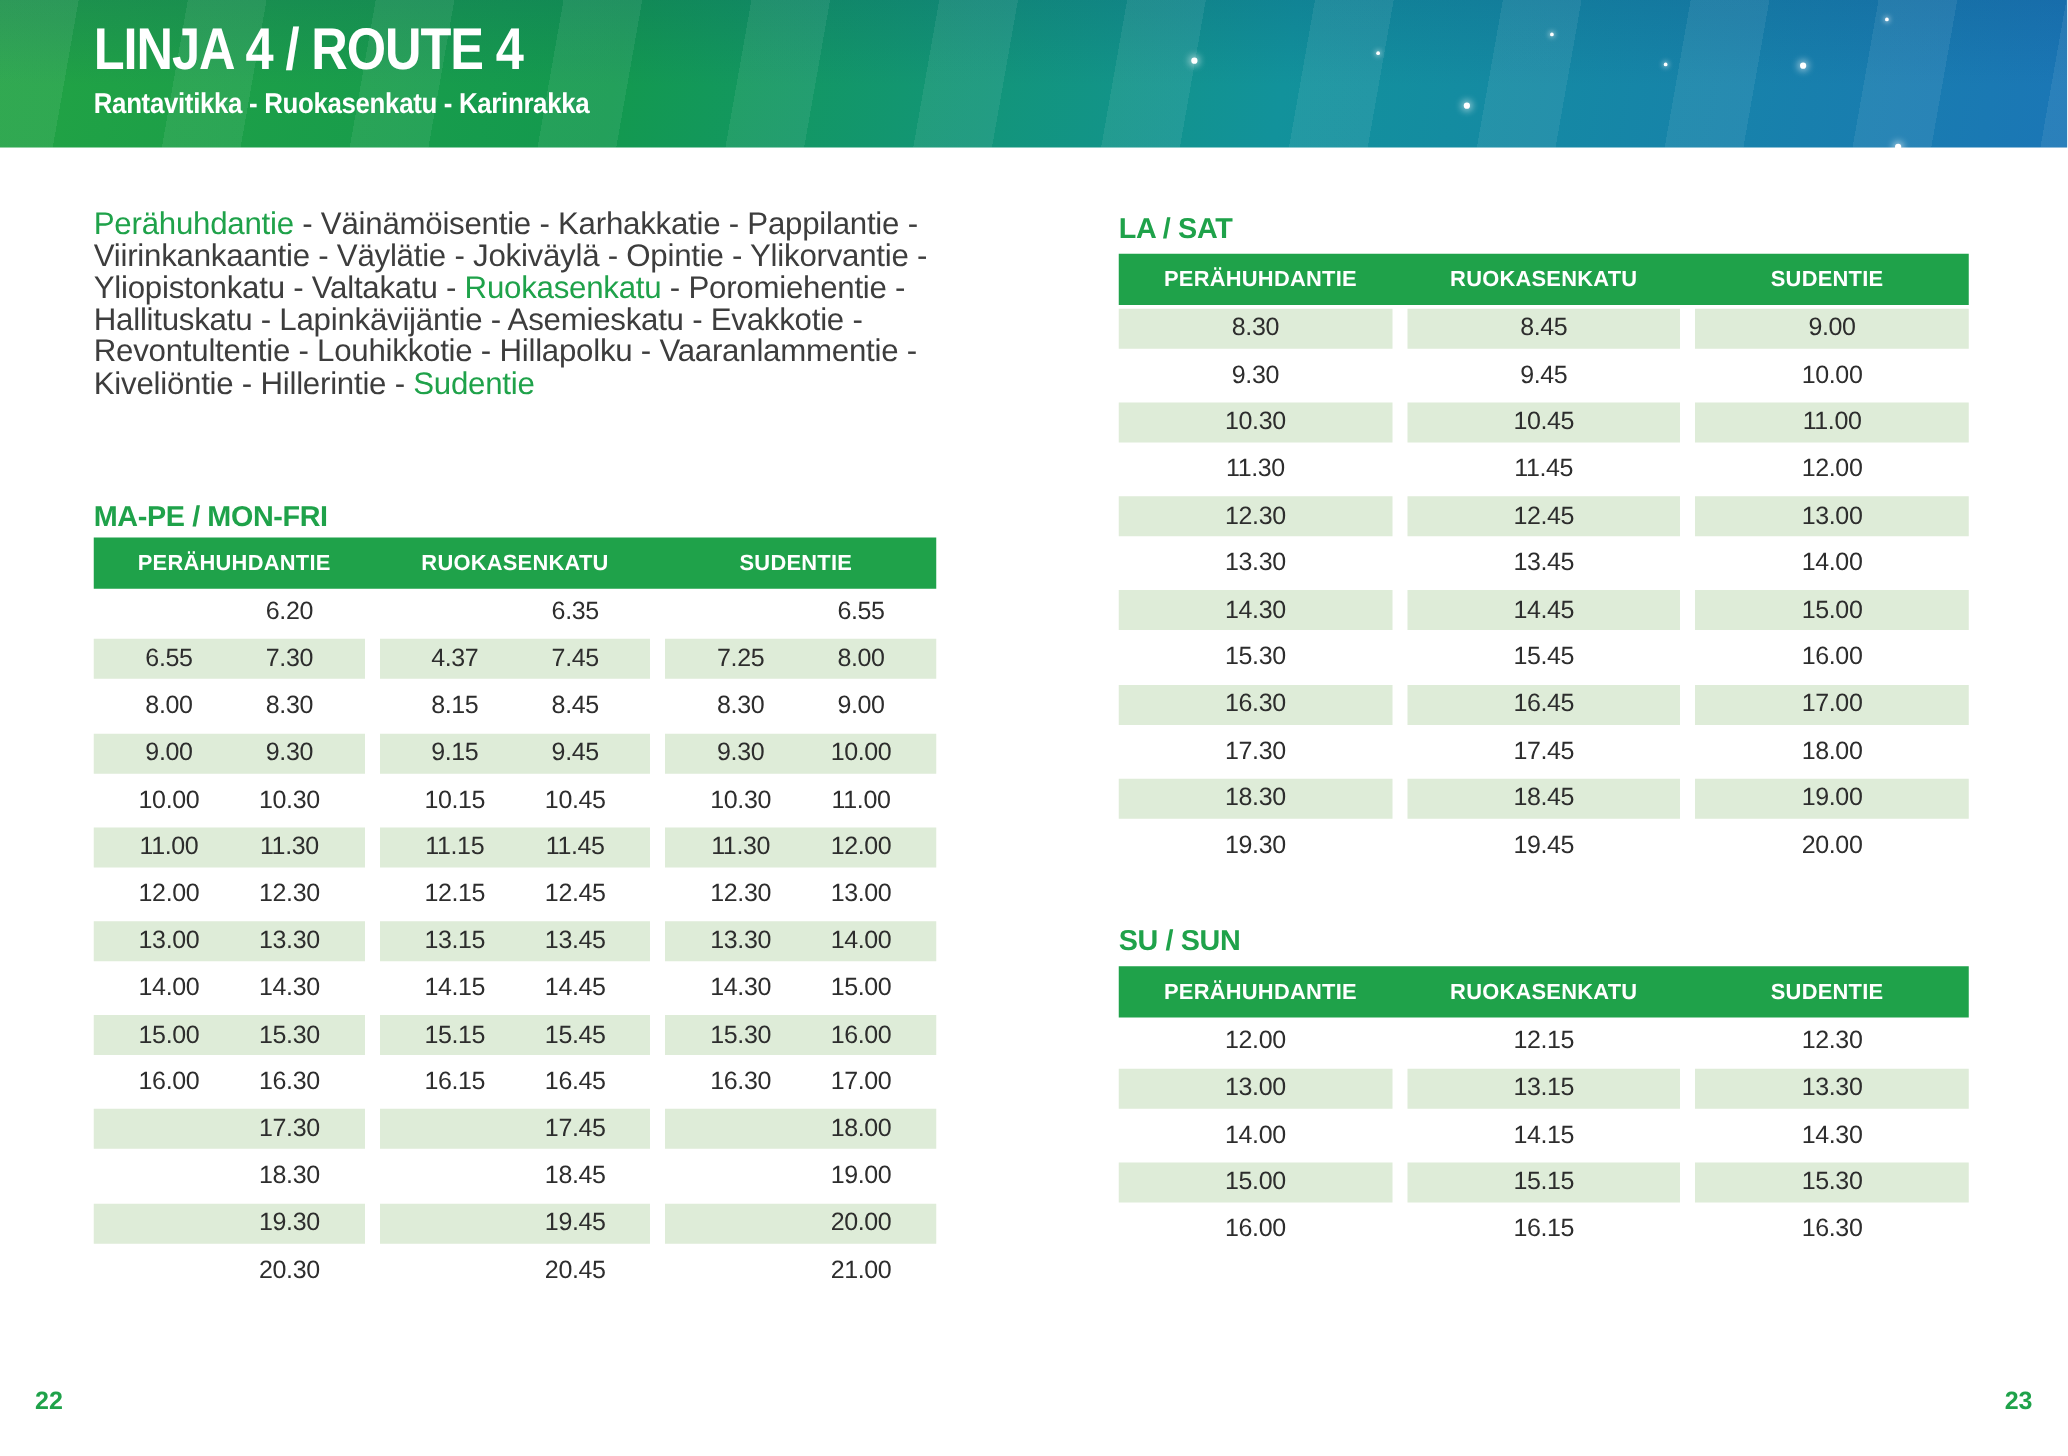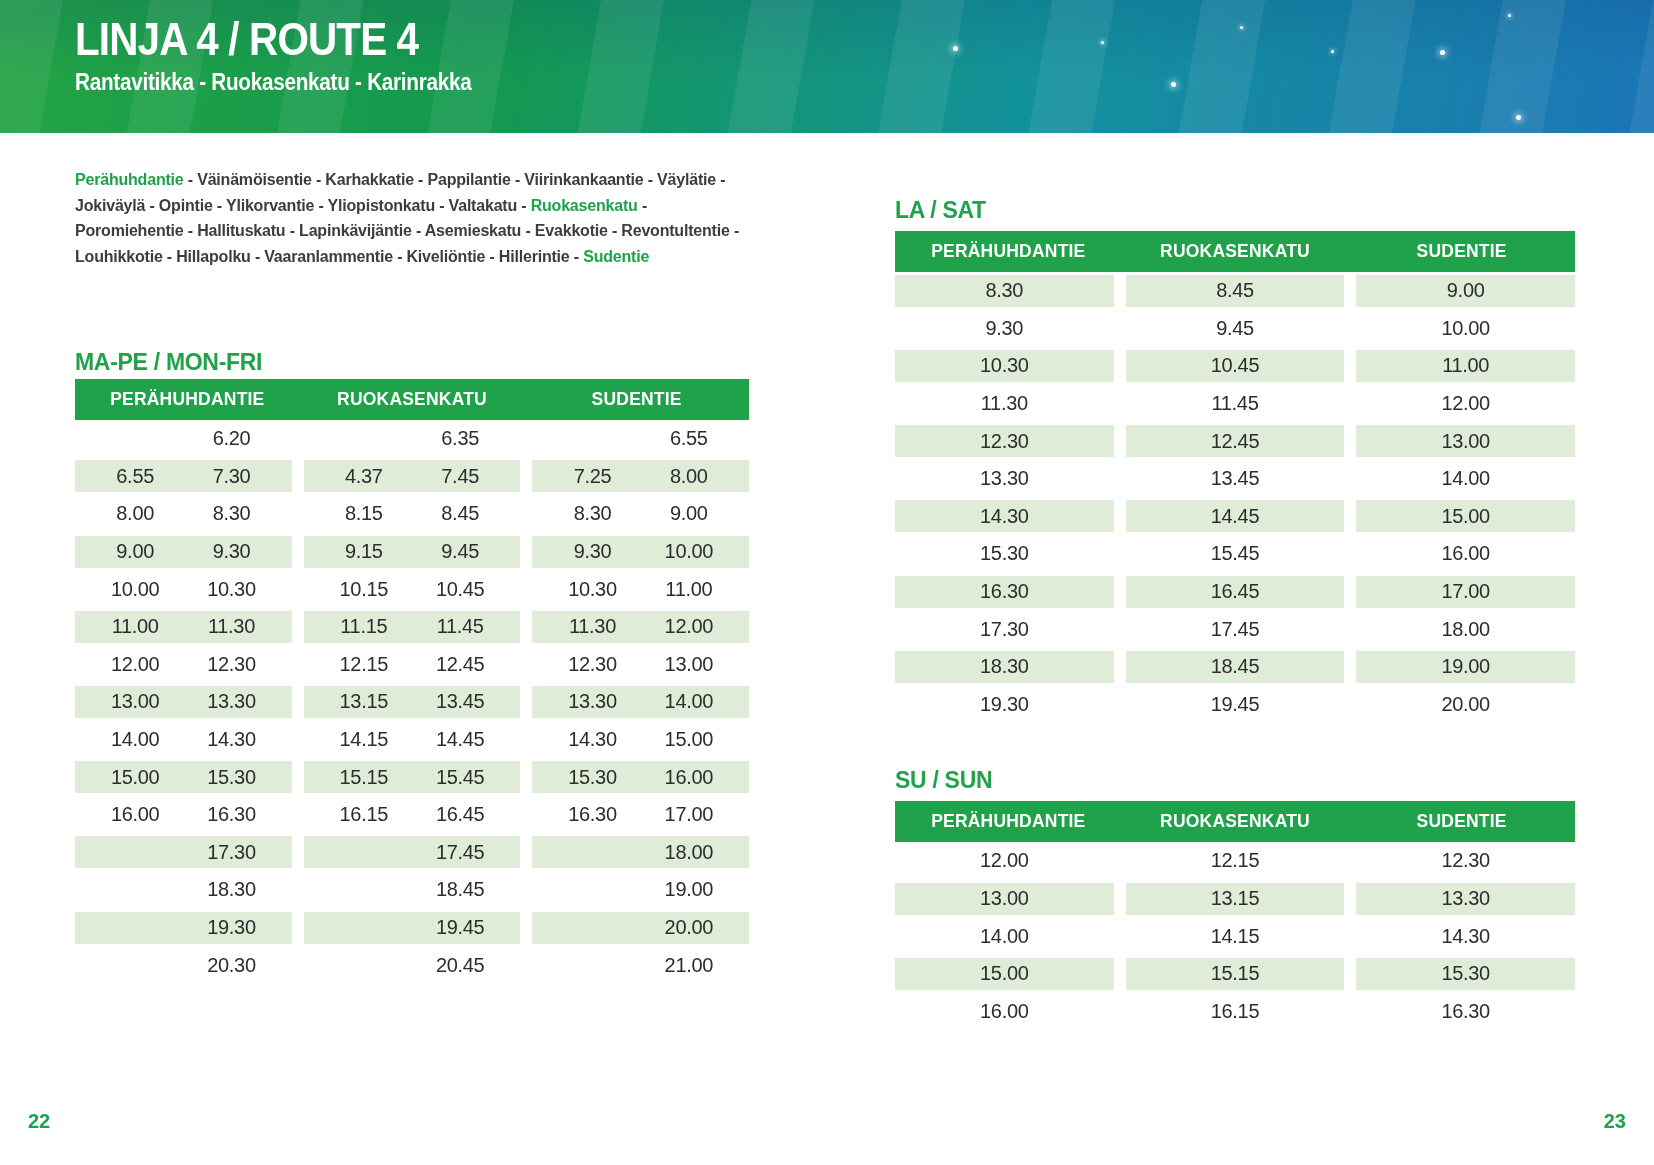--- a/index.html
+++ b/index.html
@@ -1,21 +1,21 @@
 <!DOCTYPE html>
 <html><head>
 <meta charset="utf-8">
 <style>
   html,body { margin:0; padding:0; background:#ffffff; }
   body { font-family:"Liberation Sans", sans-serif; color:#2e2e2e; }
   .page { position:relative; width:1654px; height:1165px; background:#ffffff; overflow:hidden; }
 
   
   .banner {
-    position:absolute; top:0; left:0; width:1654px; height:133px;
+    position:absolute; top:0; left:0; width:1654px; height:118px;
     background-image:
       repeating-linear-gradient(100deg, rgba(255,255,255,0.07) 0 62px, rgba(255,255,255,0) 62px 148px),
       linear-gradient(180deg, rgba(8,56,118,0.16) 0%, rgba(8,56,118,0) 58%),
       linear-gradient(100deg, #22a344 0%, #13994f 30%, #12929b 62%, #1b76b6 100%);
   }
   .banner-inner { position:absolute; left:75px; top:14px; }
   .route-title {
     margin:0; color:#ffffff; font-size:47px; font-weight:700; letter-spacing:-1px;
     transform:scaleX(0.86); transform-origin:0 50%; white-space:nowrap; line-height:1.05;
   }
@@ -29,31 +29,31 @@
   }
   .sparkle.small { width:3px; height:3px; box-shadow:0 0 4px 1px rgba(255,255,255,0.5); }
 
   
   .content { position:absolute; top:133px; left:0; width:1654px; height:1032px; }
   .col-left  { position:absolute; left:75px;  top:0; width:674px; }
   .col-right { position:absolute; left:895px; top:0; width:680px; }
 
   
   .route-desc {
-    margin:34px 0 0 0; font-size:16px; line-height:25.5px; font-weight:700;
+    margin:34px 0 0 0; font-size:25px; line-height:25.5px; font-weight:400;
     color:#3d3d3d; letter-spacing:-0.2px;
   }
   .route-desc .hl { color:#1fa24a; }
 
   
   .sec-heading {
     margin:80px 0 0 0; color:#1fa24a; font-size:23px; font-weight:700;
     letter-spacing:-0.3px; line-height:26px;
   }
-  .col-right .sec-heading.first { margin-top:64px; }
+  .col-right .sec-heading.first { margin-top:36px; }
   .col-right .sec-heading.second { margin-top:44px; }
 
   
   .timetable { margin-top:4px; }
   .col-right .timetable { margin-top:8px; }
   .t-head {
     display:grid; grid-template-columns:1fr 1fr 1fr; height:41px;
     background:#1fa24a; align-items:center;
   }
   .t-hcell {

